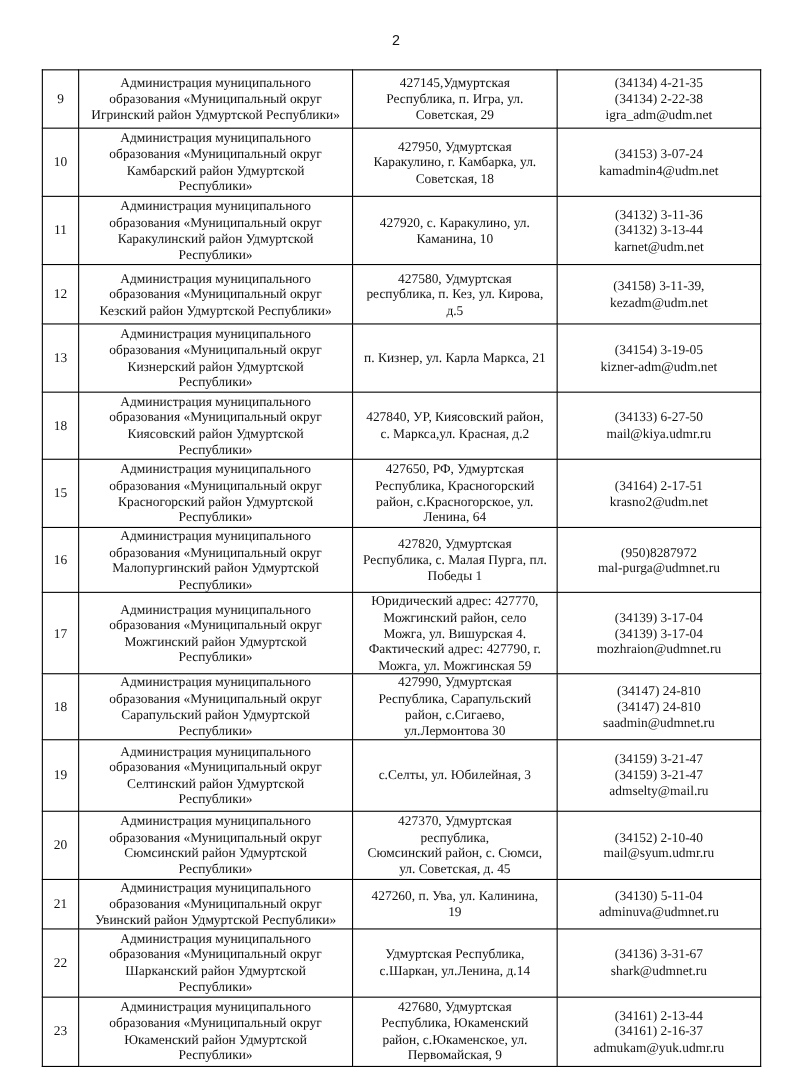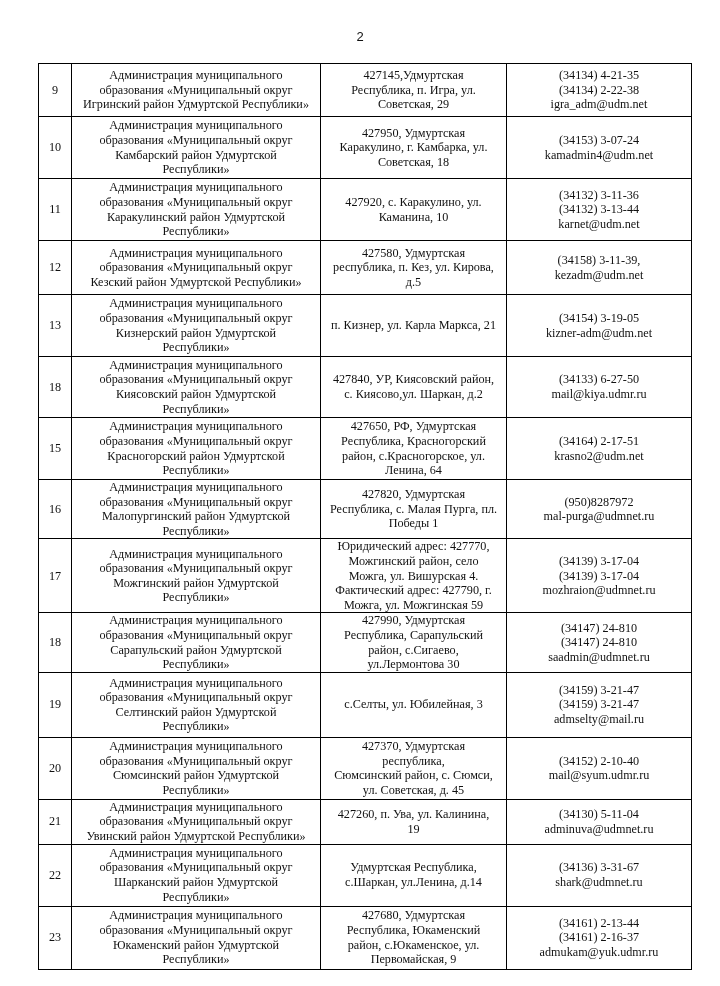--- a/index.html
+++ b/index.html
@@ -132,21 +132,21 @@
       <tr style="height: 61px;">
         <td class="num">18</td>
         <td>
           <span class="line">Администрация муниципального</span>
           <span class="line">образования «Муниципальный округ</span>
           <span class="line">Киясовский район Удмуртской</span>
           <span class="line">Республики»</span>
         </td>
         <td>
           <span class="line">427840, УР, Киясовский район,</span>
-          <span class="line">с. Киясово,ул. Шаркан, д.2</span>
+          <span class="line">с. Маркса,ул. Красная, д.2</span>
         </td>
         <td>
           <span class="line">(34133) 6-27-50</span>
           <span class="line">mail@kiya.udmr.ru</span>
         </td>
       </tr>
       <tr style="height: 62px;">
         <td class="num">15</td>
         <td>
           <span class="line">Администрация муниципального</span>

